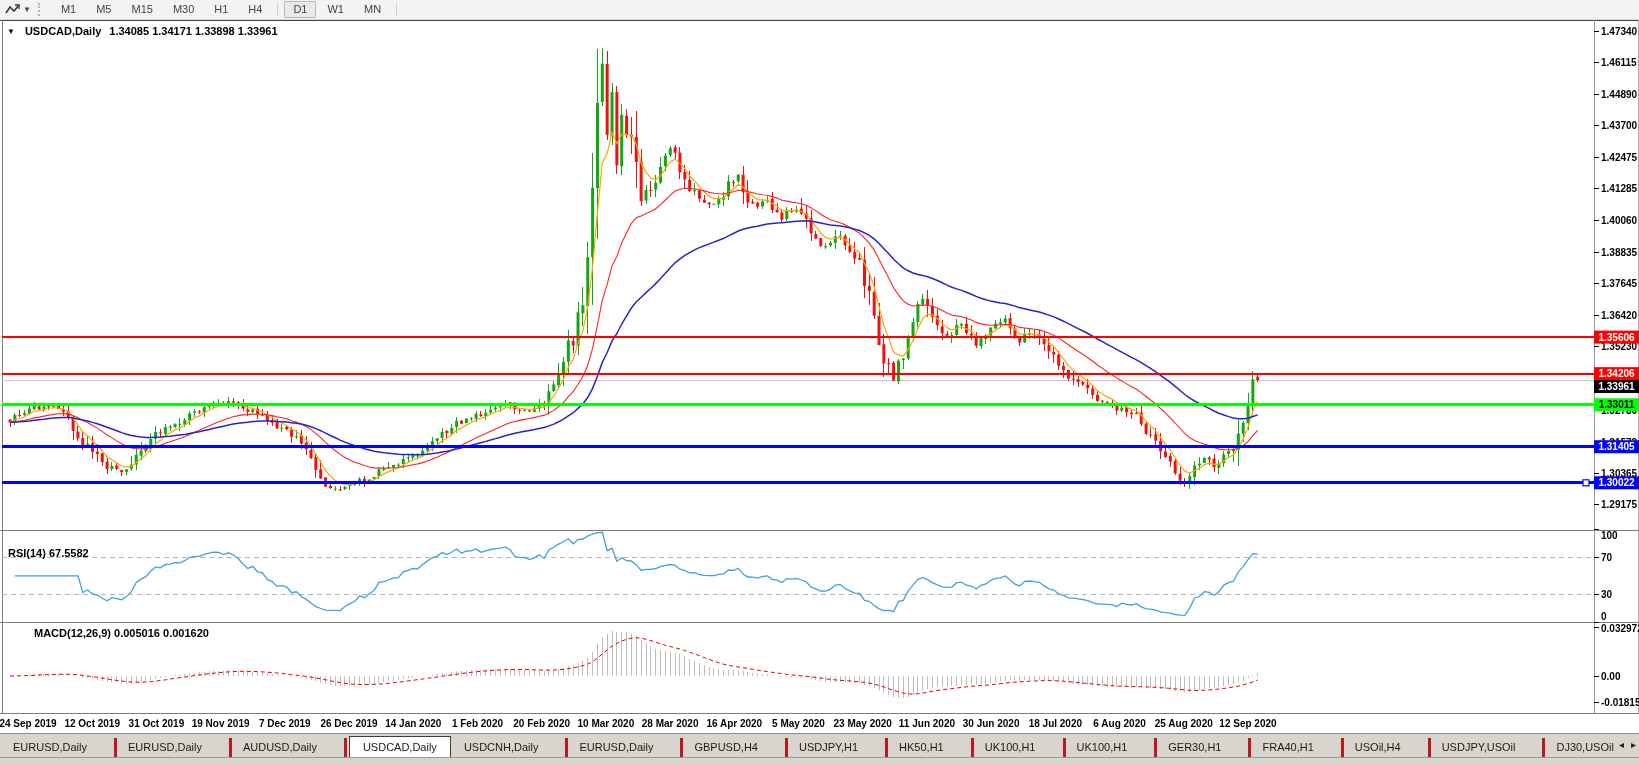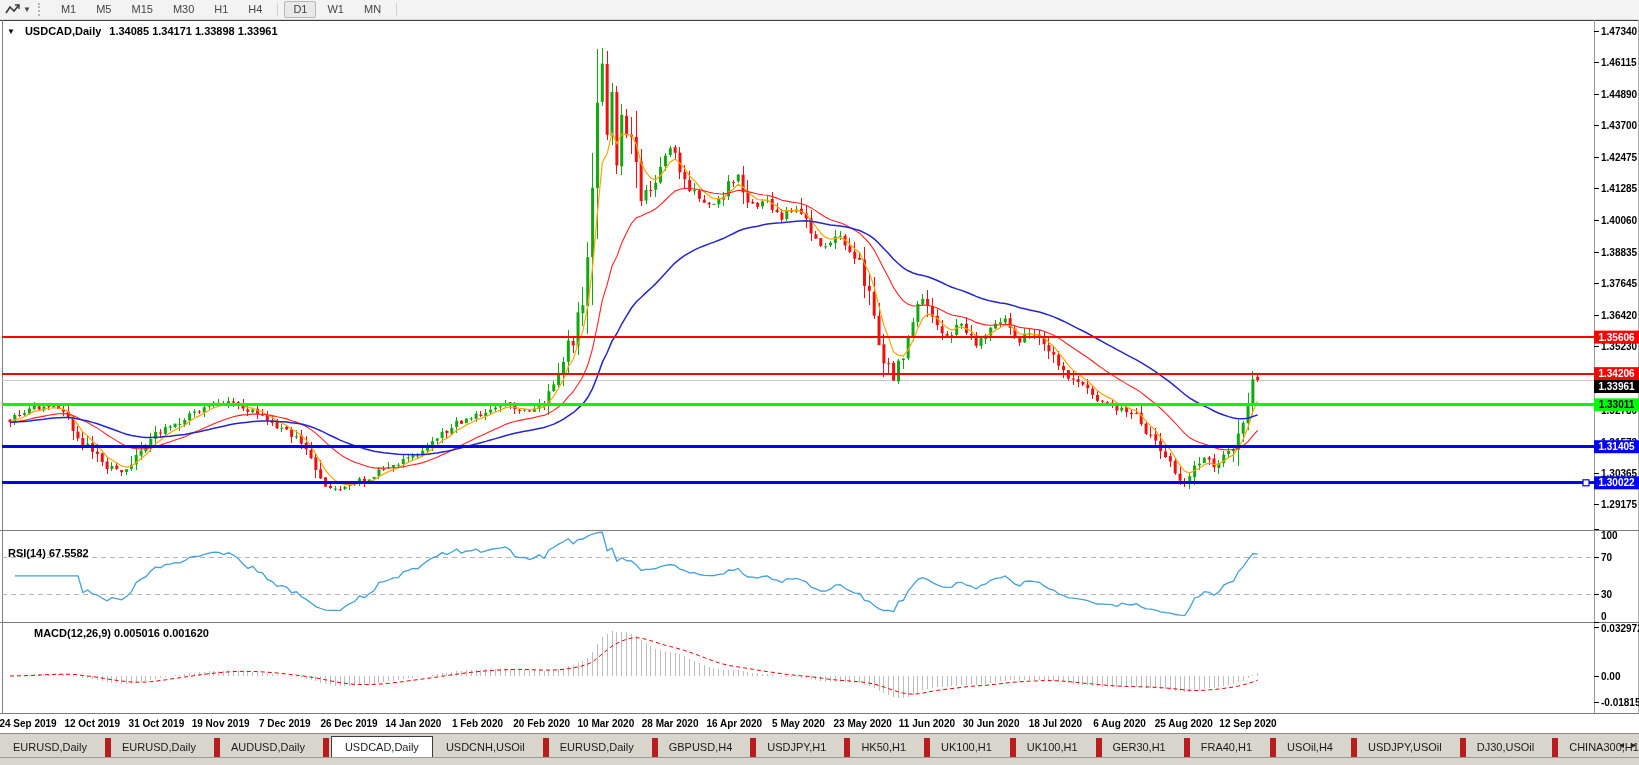--- a/index.html
+++ b/index.html
@@ -17,22 +17,22 @@
   .vsep{width:1px;height:13px;background:#d0d0d0;margin:0 5px;}
   
   .chartwin{position:absolute;left:0;top:20px;width:1301px;height:713px;background:#fff;}
   svg text{font-family:"Liberation Sans",sans-serif;}
   .panel-title{position:absolute;font-size:11px;font-weight:700;color:#000;display:flex;gap:8px;align-items:center;}
   .collapse{font-size:8px;color:#000;margin-right:2px;}
   
   .tabbar{position:absolute;left:0;top:733px;width:1639px;height:32px;background:#d8d5cd;
     border-top:1px solid #8a8a8a;box-sizing:border-box;}
   .tabs{display:flex;align-items:flex-end;height:23px;padding-left:2px;overflow:hidden;}
-  .tab{font-size:11px;color:#1a1a1a;padding:3px 18px 4px 11px;white-space:nowrap;
-    border-right:6px solid #b91c1c;cursor:default;margin-top:44px;}
+  .tab{font-size:11px;color:#1a1a1a;padding:3px 27px 4px 11px;white-space:nowrap;
+    border-right:3px solid #b91c1c;cursor:default;margin-top:44px;}
   .tab.active{background:#fff;border:1px solid #3c3c3c;border-bottom:none;padding:4px 13px 5px 13px;
     margin:0 2px;position:relative;top:1px;border-right:1px solid #3c3c3c;}
   .tabstrip{height:8px;border-top:1px solid #999;background:#d8d5cd;}
   .tab-arrows{position:absolute;right:3px;top:5px;font-size:10px;color:#222;display:flex;gap:7px;}
   .tab-arrows span{cursor:default;}
 </style>
 </head>
 <body>
 
 <div class="stage">
@@ -951,21 +951,21 @@
   </div>
   <div class="panel-title" style="left:8px;top:535px;margin-top:12px;">RSI(14) 67.5582</div>
   <div class="panel-title" style="left:8px;top:627px;padding-left:26px;">MACD(12,26,9) 0.005016 0.001620</div>
 
   <div class="tabbar">
     <div class="tabs" id="tabs">
         <div class="tab">EURUSD,Daily</div>
         <div class="tab">EURUSD,Daily</div>
         <div class="tab">AUDUSD,Daily</div>
         <div class="tab active">USDCAD,Daily</div>
-        <div class="tab">USDCNH,USOil</div>
+        <div class="tab">USDCNH,Daily</div>
         <div class="tab">EURUSD,Daily</div>
         <div class="tab">GBPUSD,H4</div>
         <div class="tab">USDJPY,H1</div>
         <div class="tab">HK50,H1</div>
         <div class="tab">UK100,H1</div>
         <div class="tab">UK100,H1</div>
         <div class="tab">GER30,H1</div>
         <div class="tab">FRA40,H1</div>
         <div class="tab">USOil,H4</div>
         <div class="tab">USDJPY,USOil</div>

